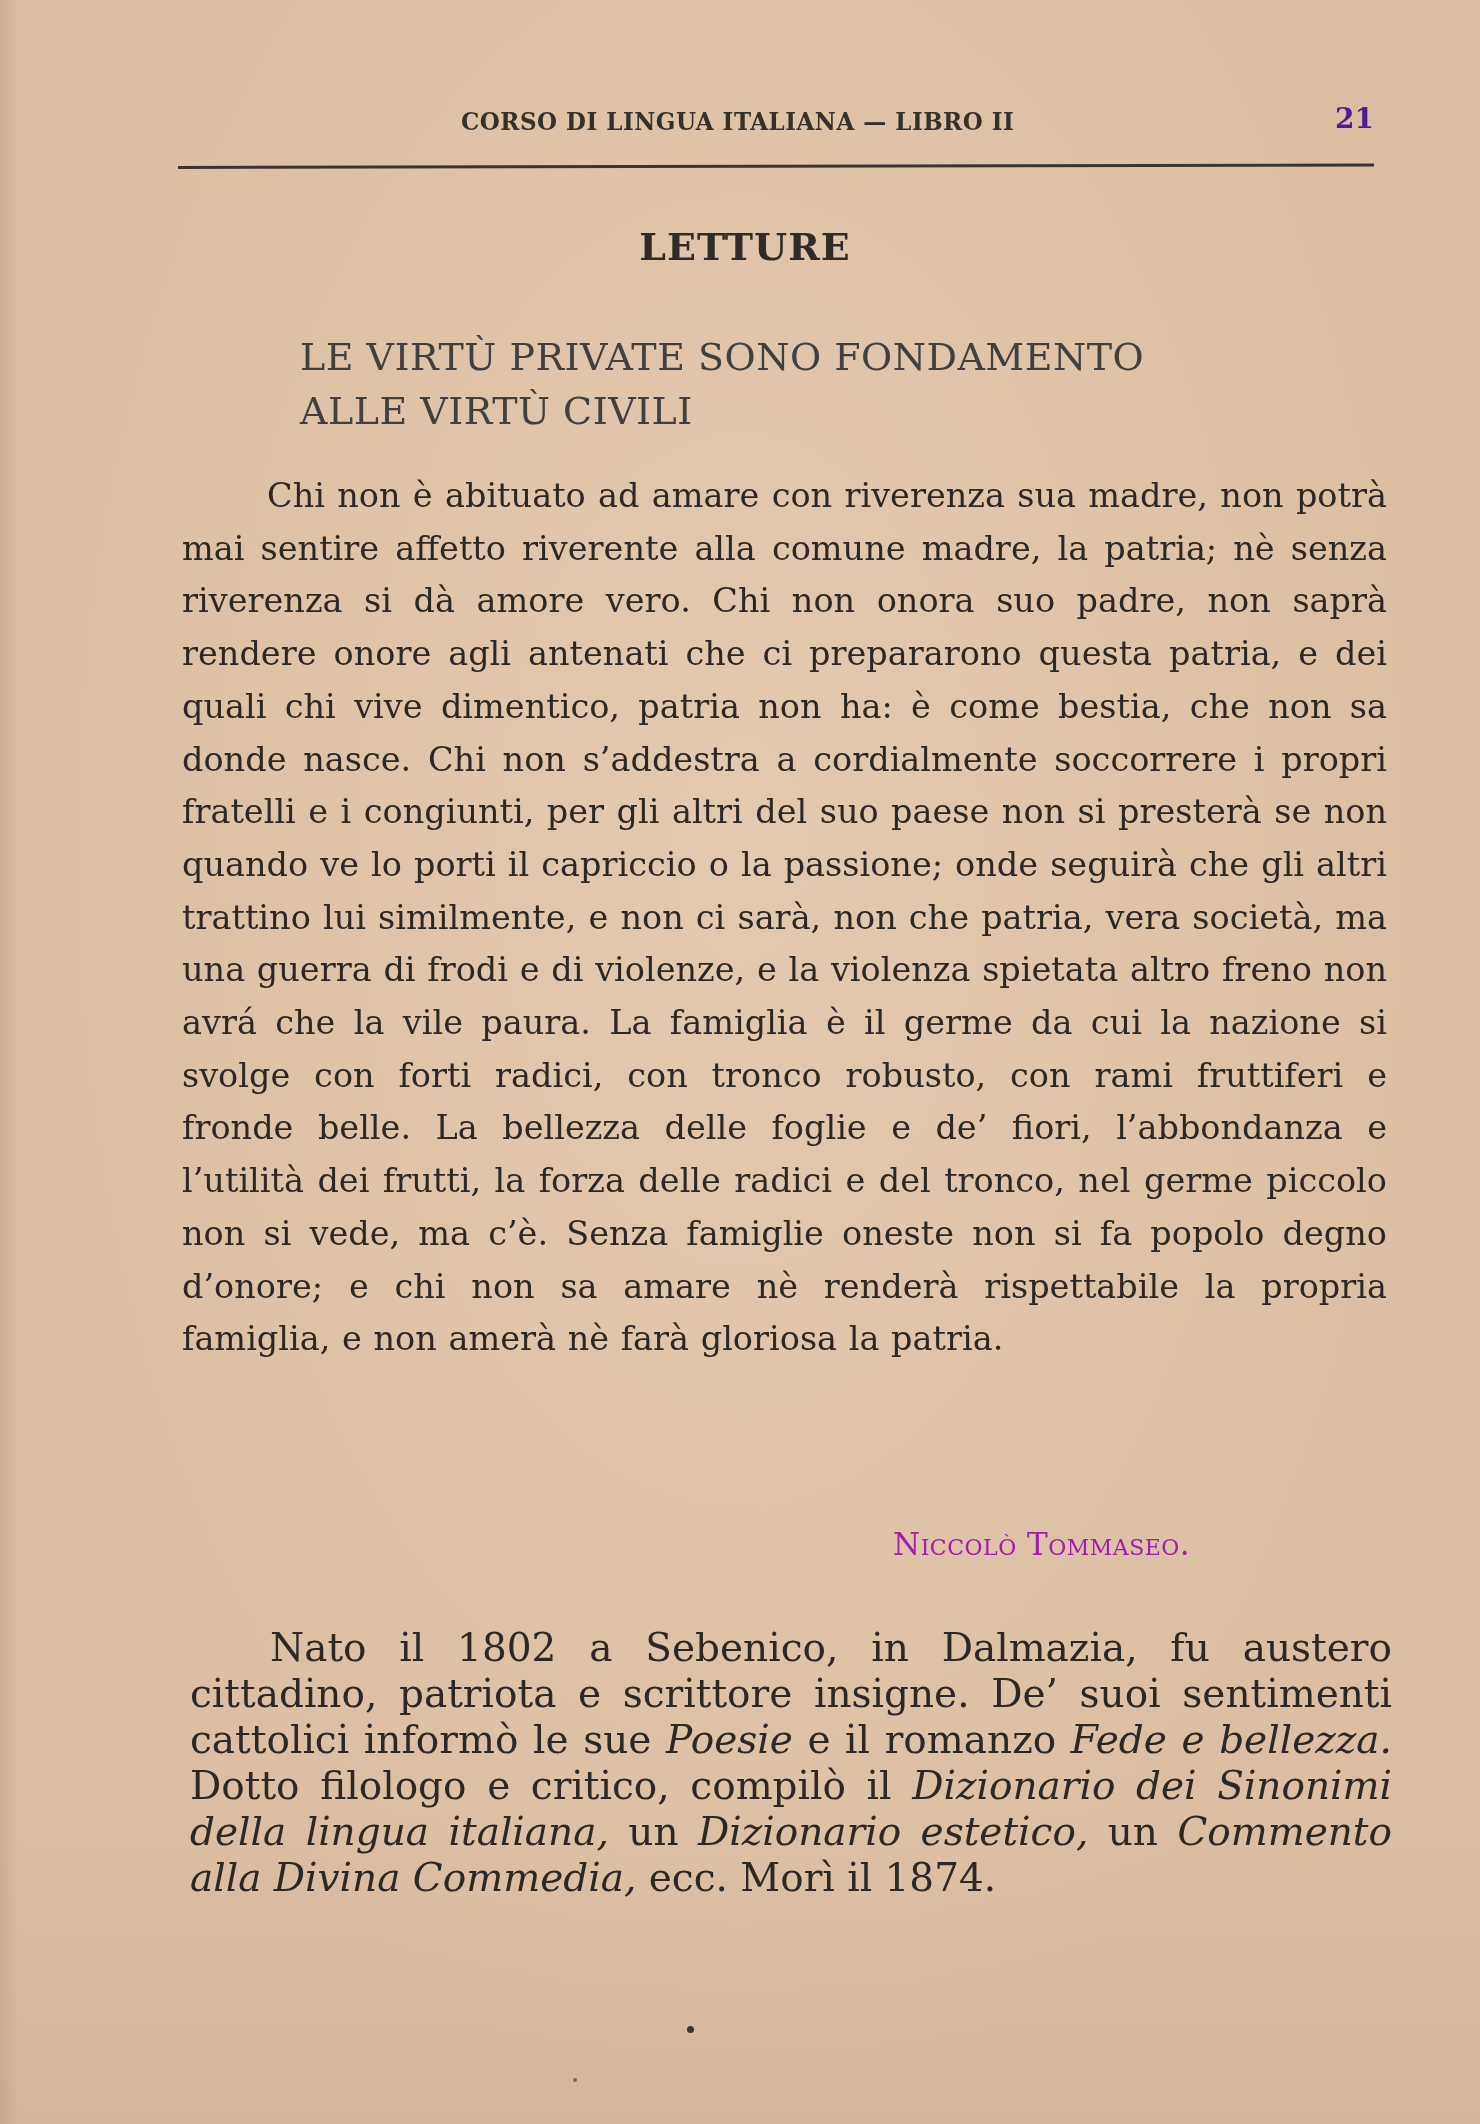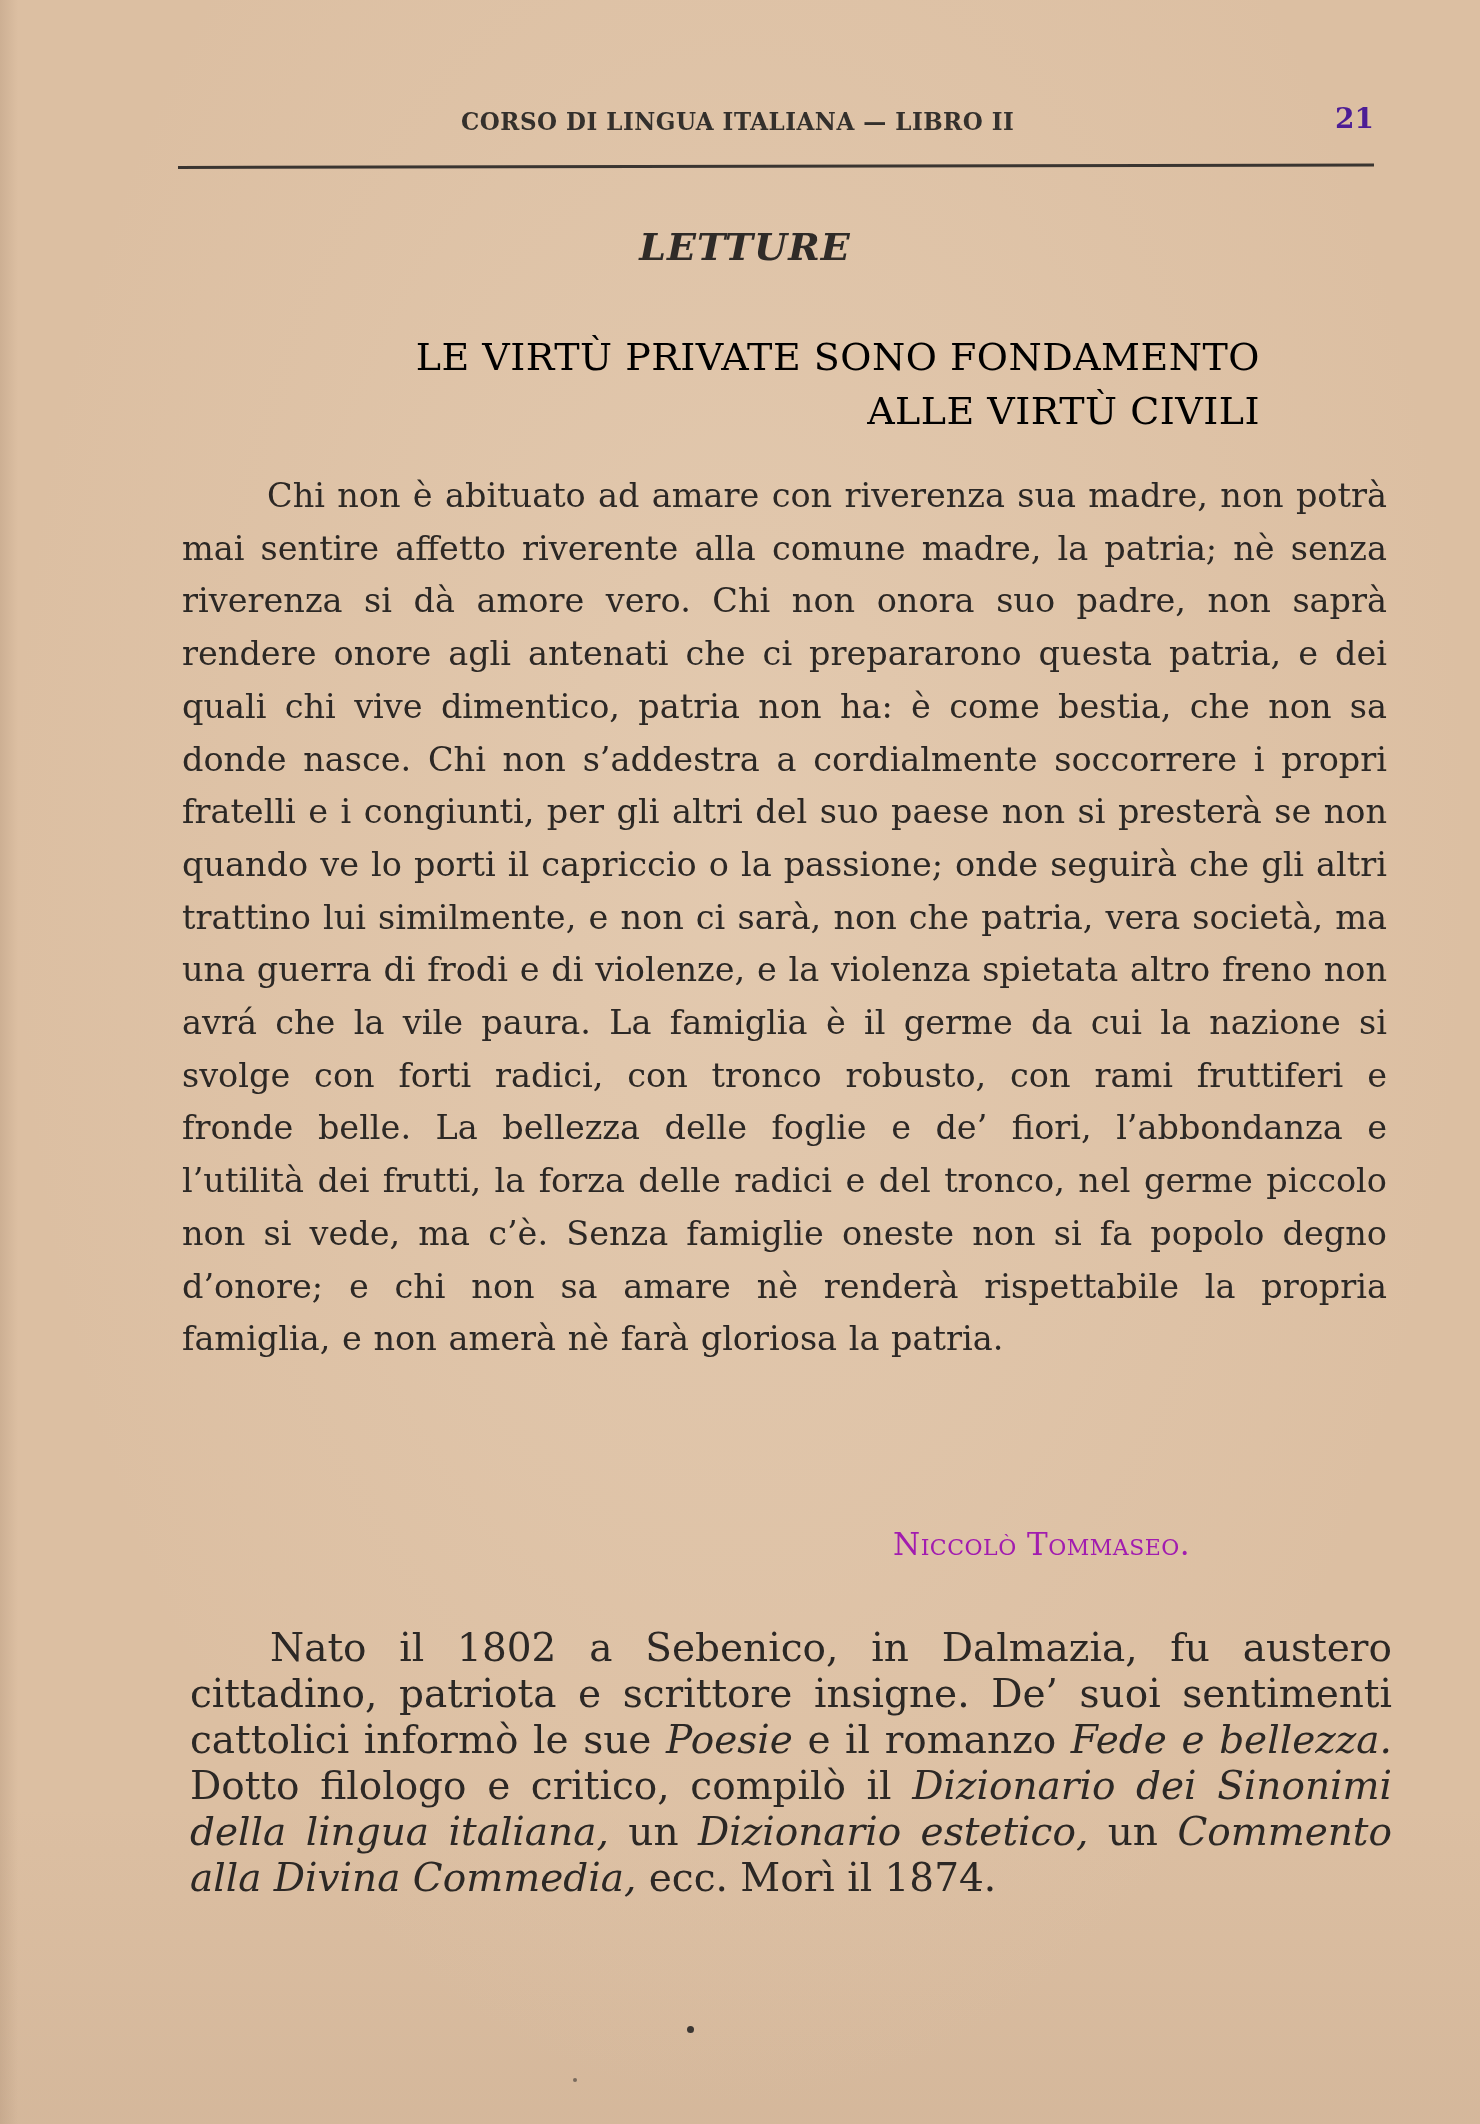--- a/index.html
+++ b/index.html
@@ -65,32 +65,31 @@
       left: 0;
       width: 1480px;
       top: 224px;
       text-align: center;
       font-size: 38px;
       font-weight: bold;
       letter-spacing: 1px;
       color: #2f2b28;
       padding-left: 10px;
       box-sizing: border-box;
-      font-style: italic;
     }
     .reading-title {
       position: absolute;
       left: 300px;
       top: 330px;
       width: 960px;
-      text-align: right;
+      text-align: left;
       font-size: 38px;
       line-height: 54px;
       letter-spacing: 0.5px;
-      color: #000000;
+      color: #404040;
     }
     .body-text {
       position: absolute;
       left: 182px;
       top: 470px;
       width: 1205px;
       font-size: 33.5px;
       line-height: 52.7px;
       text-align: justify;
       color: #2c2825;

